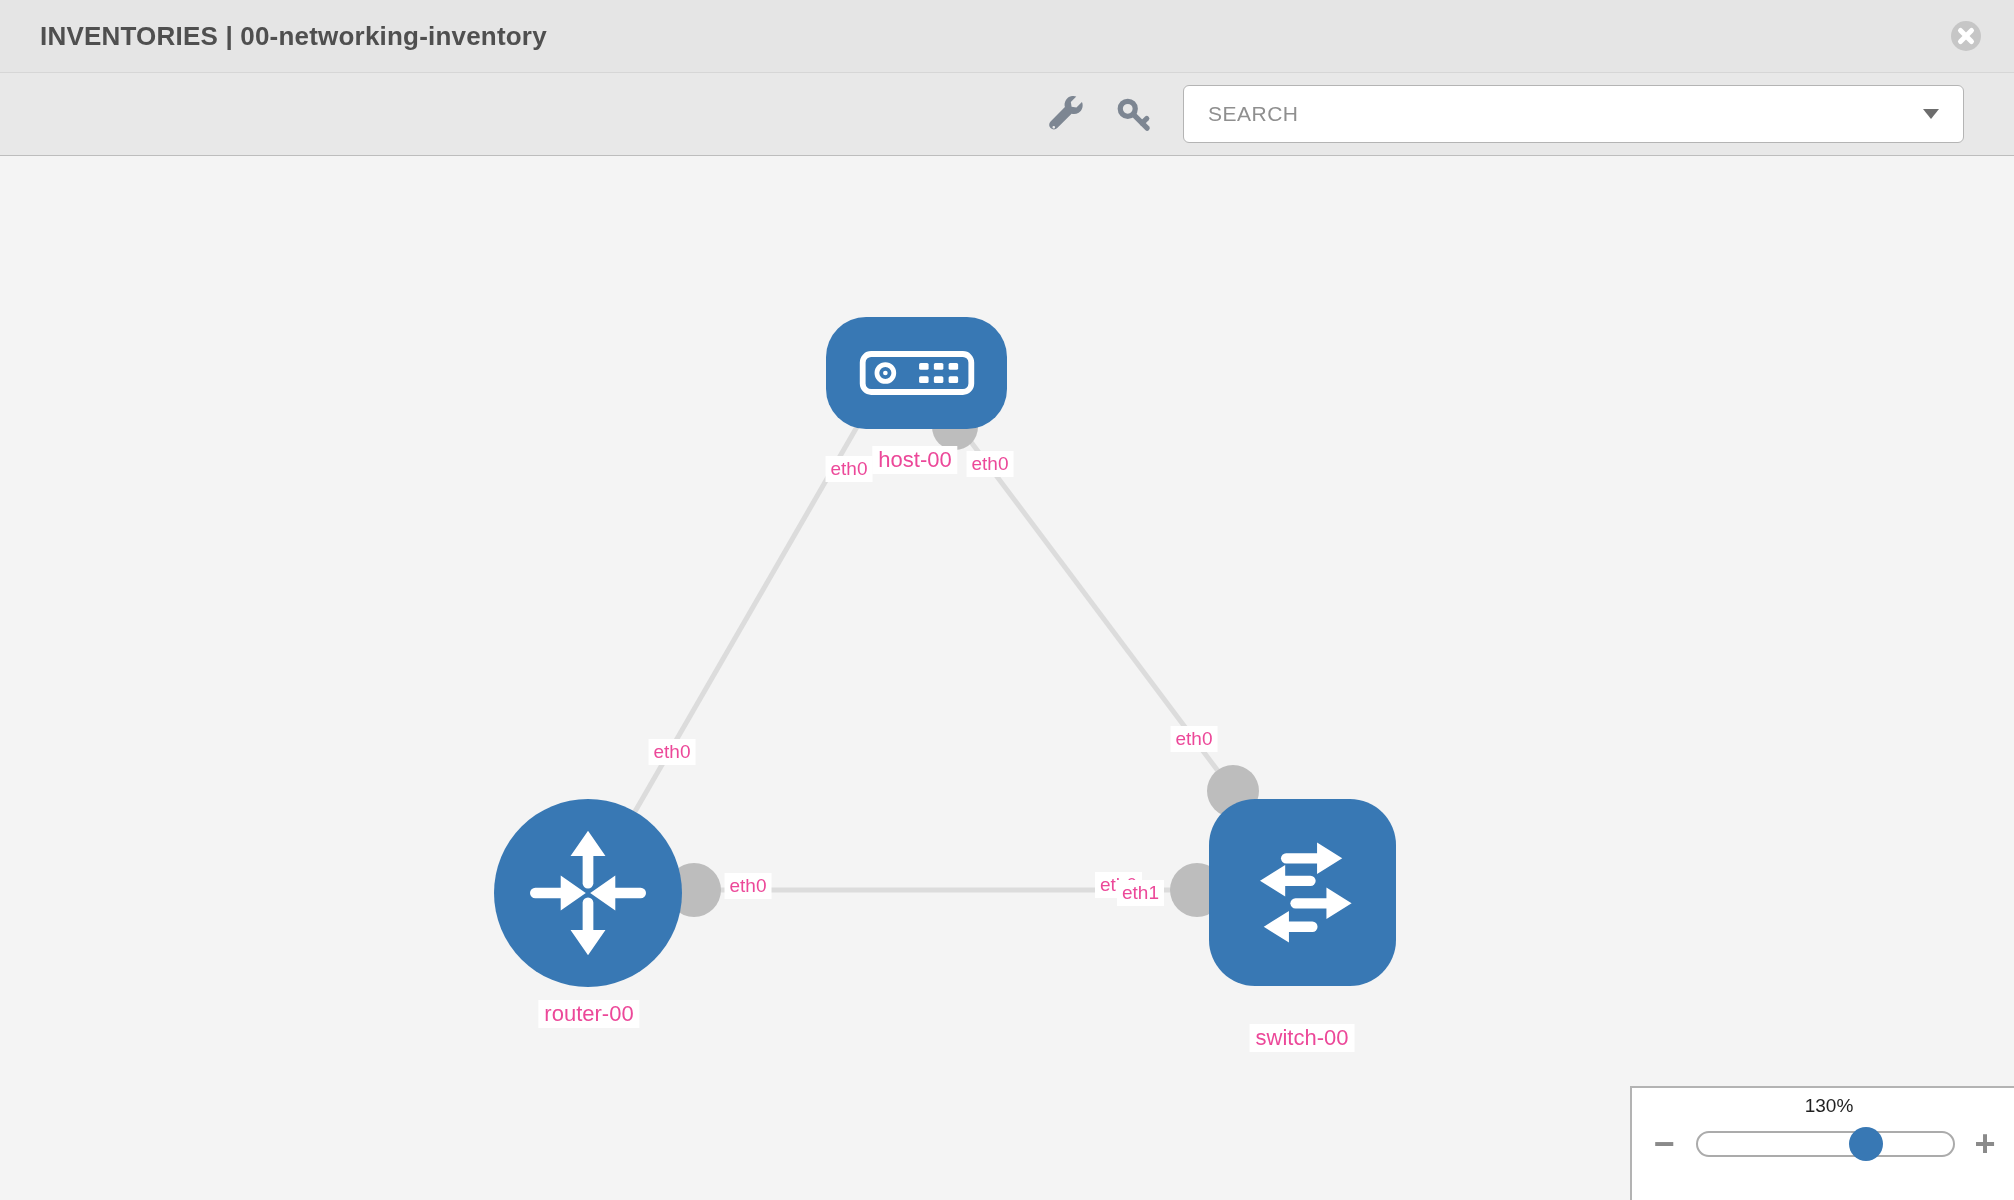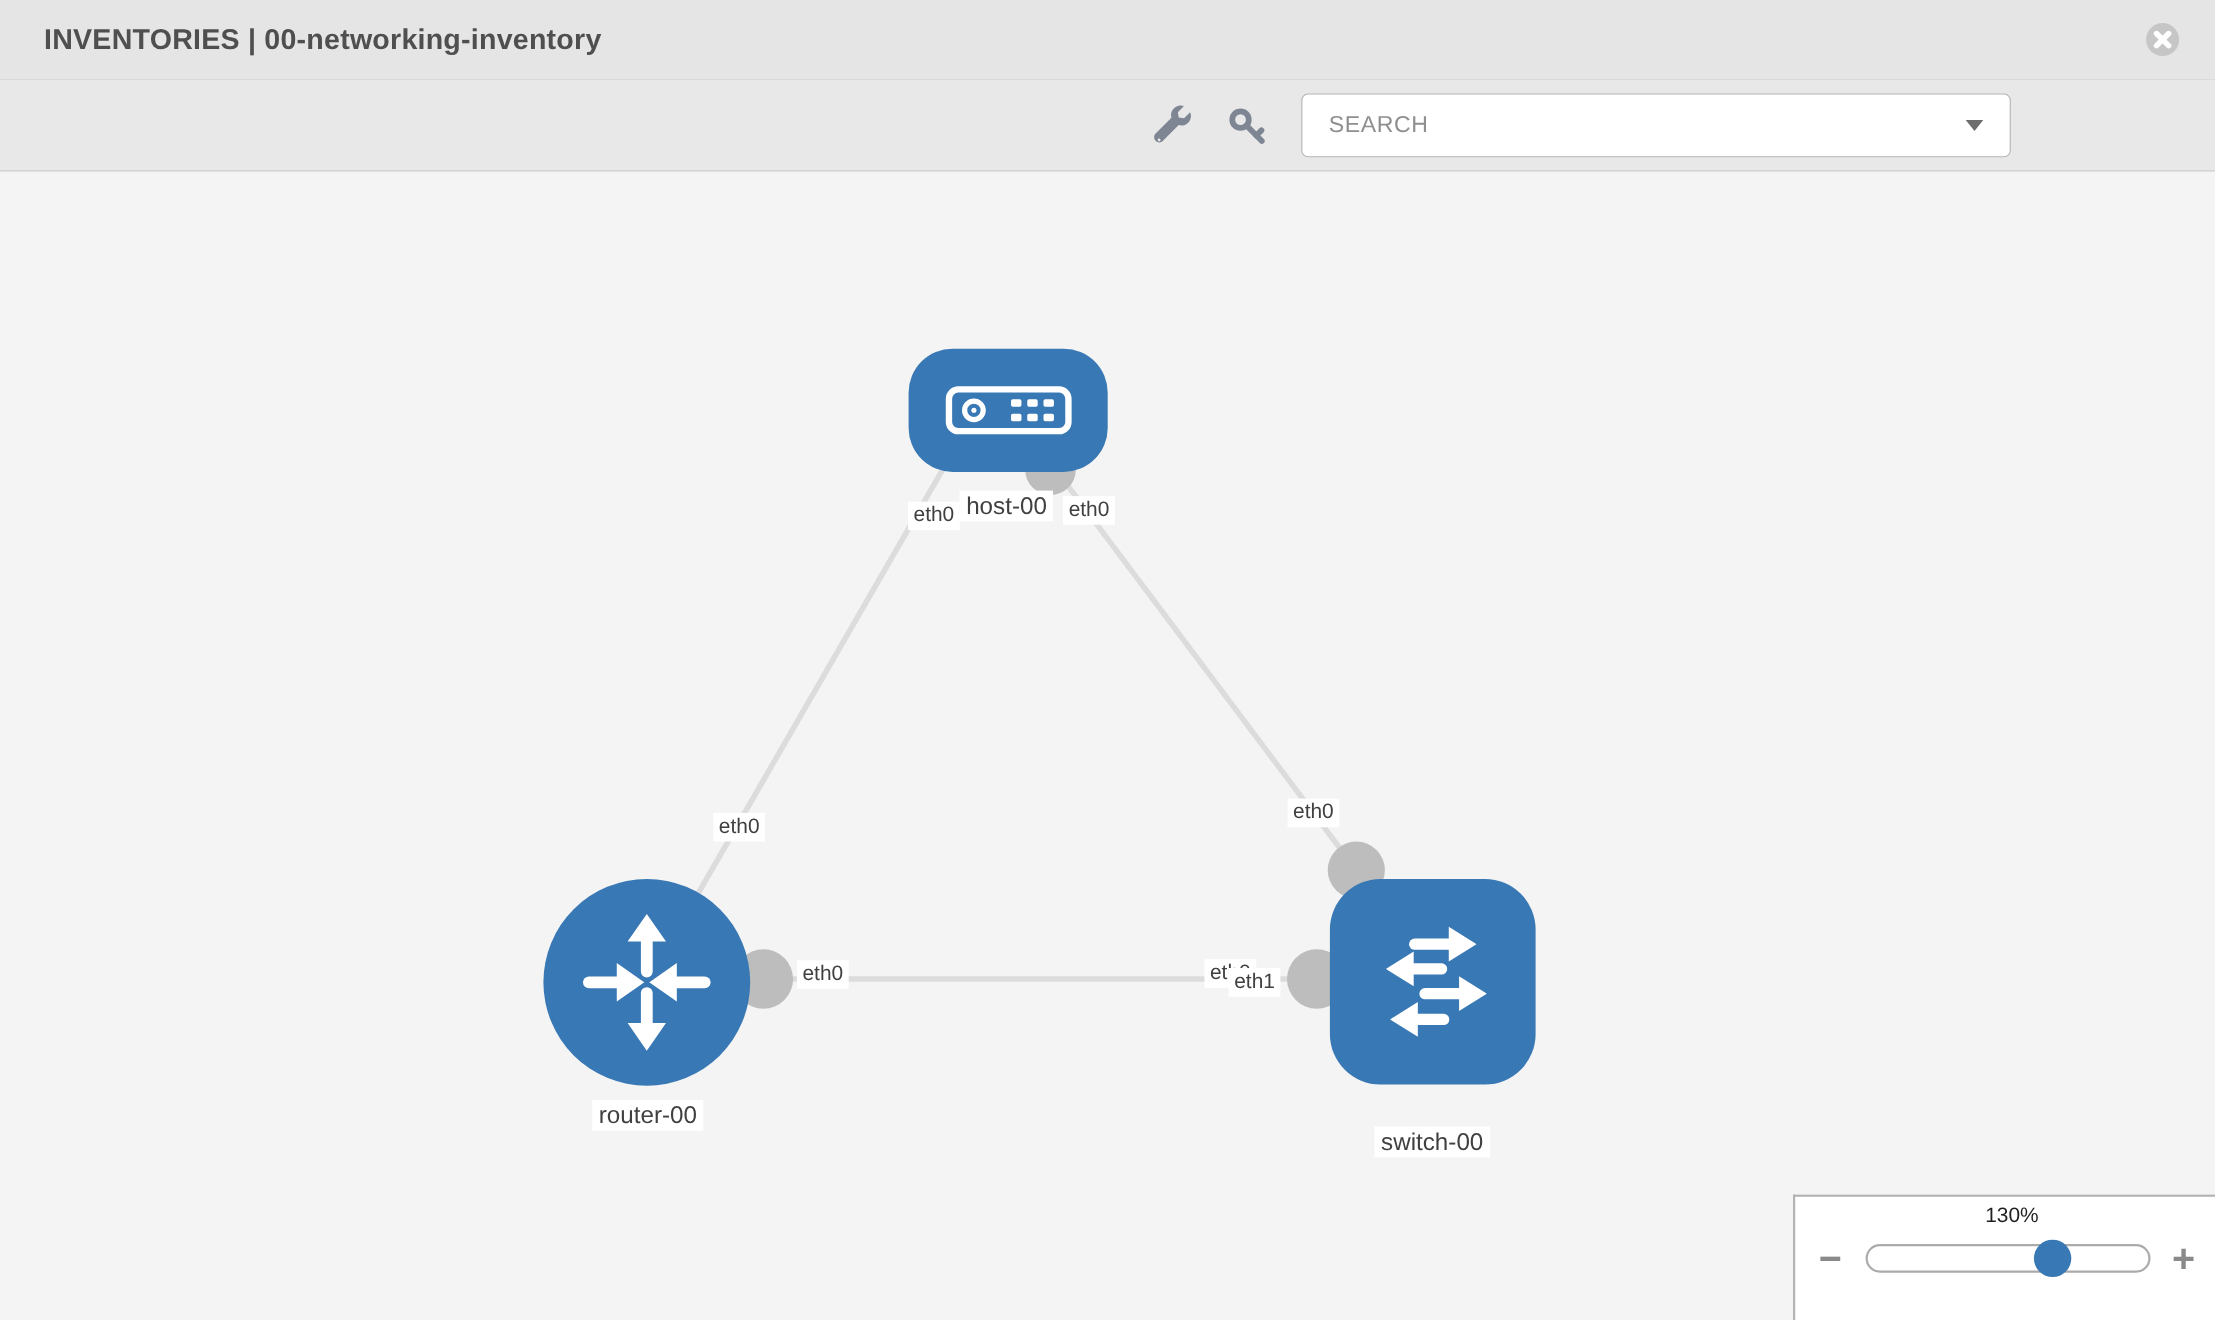--- a/index.html
+++ b/index.html
@@ -10,39 +10,39 @@
   .header-title{position:absolute;left:40px;top:50%;transform:translateY(-50%);
     font-size:26px;font-weight:700;color:#4f4f4f;letter-spacing:.2px;}
   .close-btn{position:absolute;right:32px;top:20px;width:32px;height:32px;cursor:pointer;}
 
   
   .toolbar{position:relative;height:82px;background:#e8e8e8;border-bottom:1px solid #bdbdbd;}
   .dropdown{position:absolute;top:12px;height:58px;background:#fff;border:1px solid #b4b4b4;
     border-radius:6px;display:flex;align-items:center;justify-content:space-between;
     padding:0 24px;box-sizing:border-box;cursor:pointer;}
   .dd-actions{left:39px;width:796px;}
-  .dd-search{left:1183px;width:645px;}
+  .dd-search{left:1183px;width:781px;}
   .dd-label{font-size:21px;color:#8f8f8f;letter-spacing:.5px;}
   .caret{width:0;height:0;border-left:8px solid transparent;border-right:8px solid transparent;
     border-top:10px solid #6d6d6d;}
   .tool-icon{position:absolute;top:22px;width:40px;height:40px;cursor:pointer;}
   .icon-wrench{left:1046px;}
   .icon-key{left:1114px;}
 
   
   .canvas{position:relative;width:2014px;height:1045px;background:#f4f4f4;overflow:hidden;}
   .links-svg{position:absolute;left:0;top:0;z-index:1;}
 
   .node{position:absolute;z-index:3;background:#3878b4;display:flex;align-items:center;
     justify-content:center;cursor:pointer;}
   .node-host{left:826px;top:161px;width:181px;height:112px;border-radius:40px;}
   .node-router{left:494px;top:643px;width:188px;height:188px;border-radius:50%;}
   .node-switch{left:1209px;top:643px;width:187px;height:187px;border-radius:46px;}
 
-  .tag{position:absolute;z-index:5;background:#ffffff;color:#404040;white-space:nowrap;
+  .tag{position:absolute;z-index:5;background:#ffffff;color:#ec4899;white-space:nowrap;
     transform:translate(-50%,-50%);}
   .node-label{font-size:22px;padding:1px 6px;}
   .if-label{font-size:19px;padding:2px 5px;}
 
   .lbl-host{left:915px;top:304px;}
   .lbl-router{left:589px;top:858px;}
   .lbl-switch{left:1302px;top:858px;margin-top:24px;}
   .if-host-left{left:849px;top:313px;}
   .if-host-right{left:990px;top:308px;}
   .if-router-top{left:672px;top:596px;}

